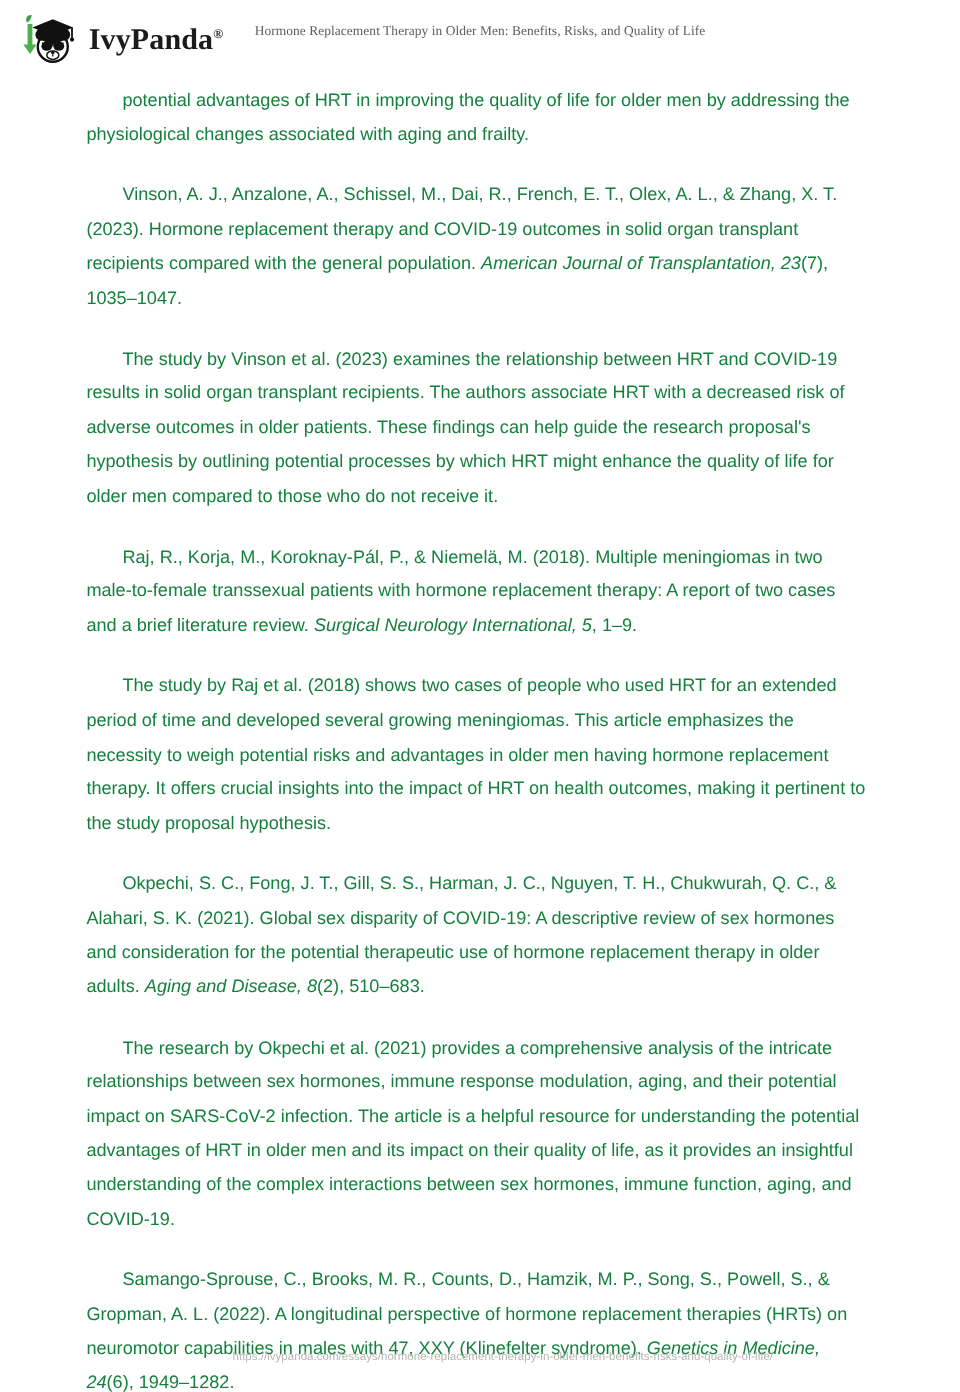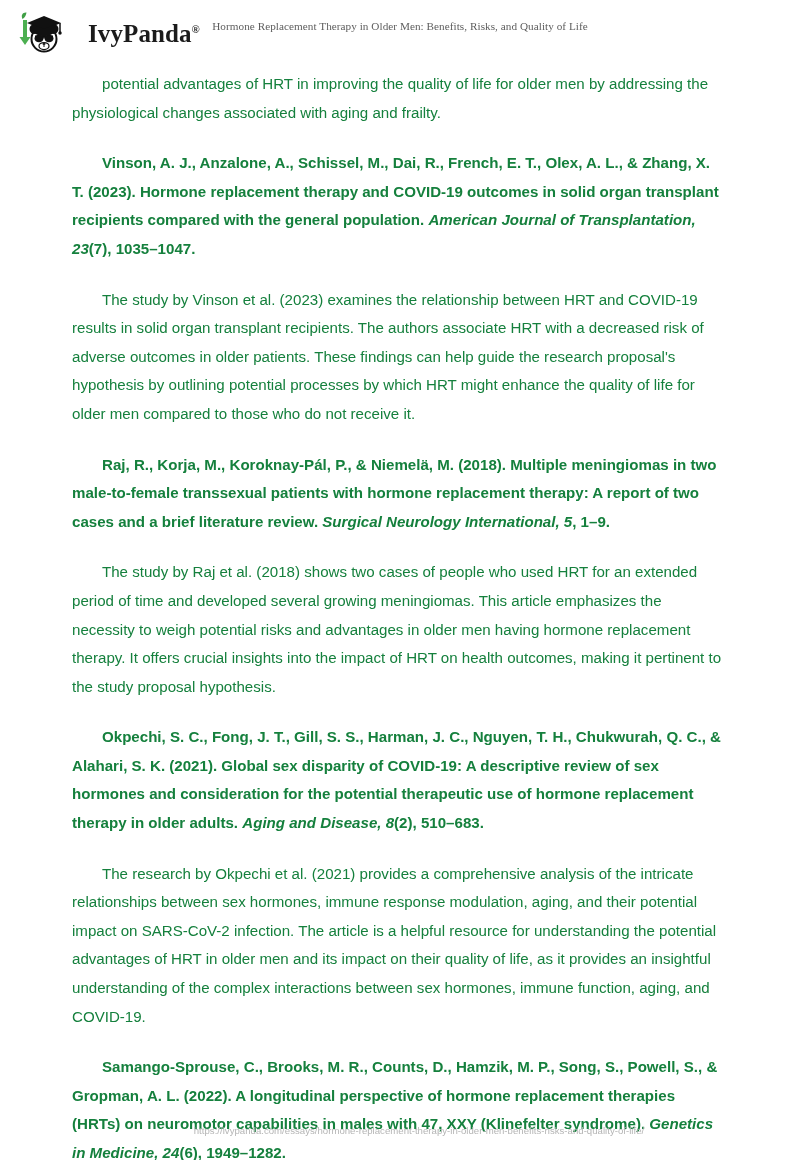--- a/index.html
+++ b/index.html
@@ -22,21 +22,21 @@
     left: 0;
     width: 800px;
     height: 62px;
   }
   .brand {
     position: absolute;
     left: 16px;
     top: 8px;
     display: flex;
     align-items: center;
-    gap: 20px;
+    gap: 6px;
   }
   .brand-mark {
     width: 52px;
     height: 48px;
     display: block;
   }
   .brand-name {
     font-family: "Liberation Serif", serif;
     font-size: 25px;
     font-weight: bold;
@@ -74,21 +74,21 @@
   p.para {
     margin: 0 0 22px 0;
     font-size: 15.1px;
     line-height: 28.6px;
     color: #15803d;
     text-align: left;
     text-indent: 30px;
     font-family: "Liberation Sans", sans-serif;
   }
   p.para.ref {
-    font-weight: bold;
+    font-weight: normal;
   }
   p.para em {
     font-style: italic;
   }
   p.para.last {
     margin-bottom: 0;
   }
 
   
   .page-footer {

